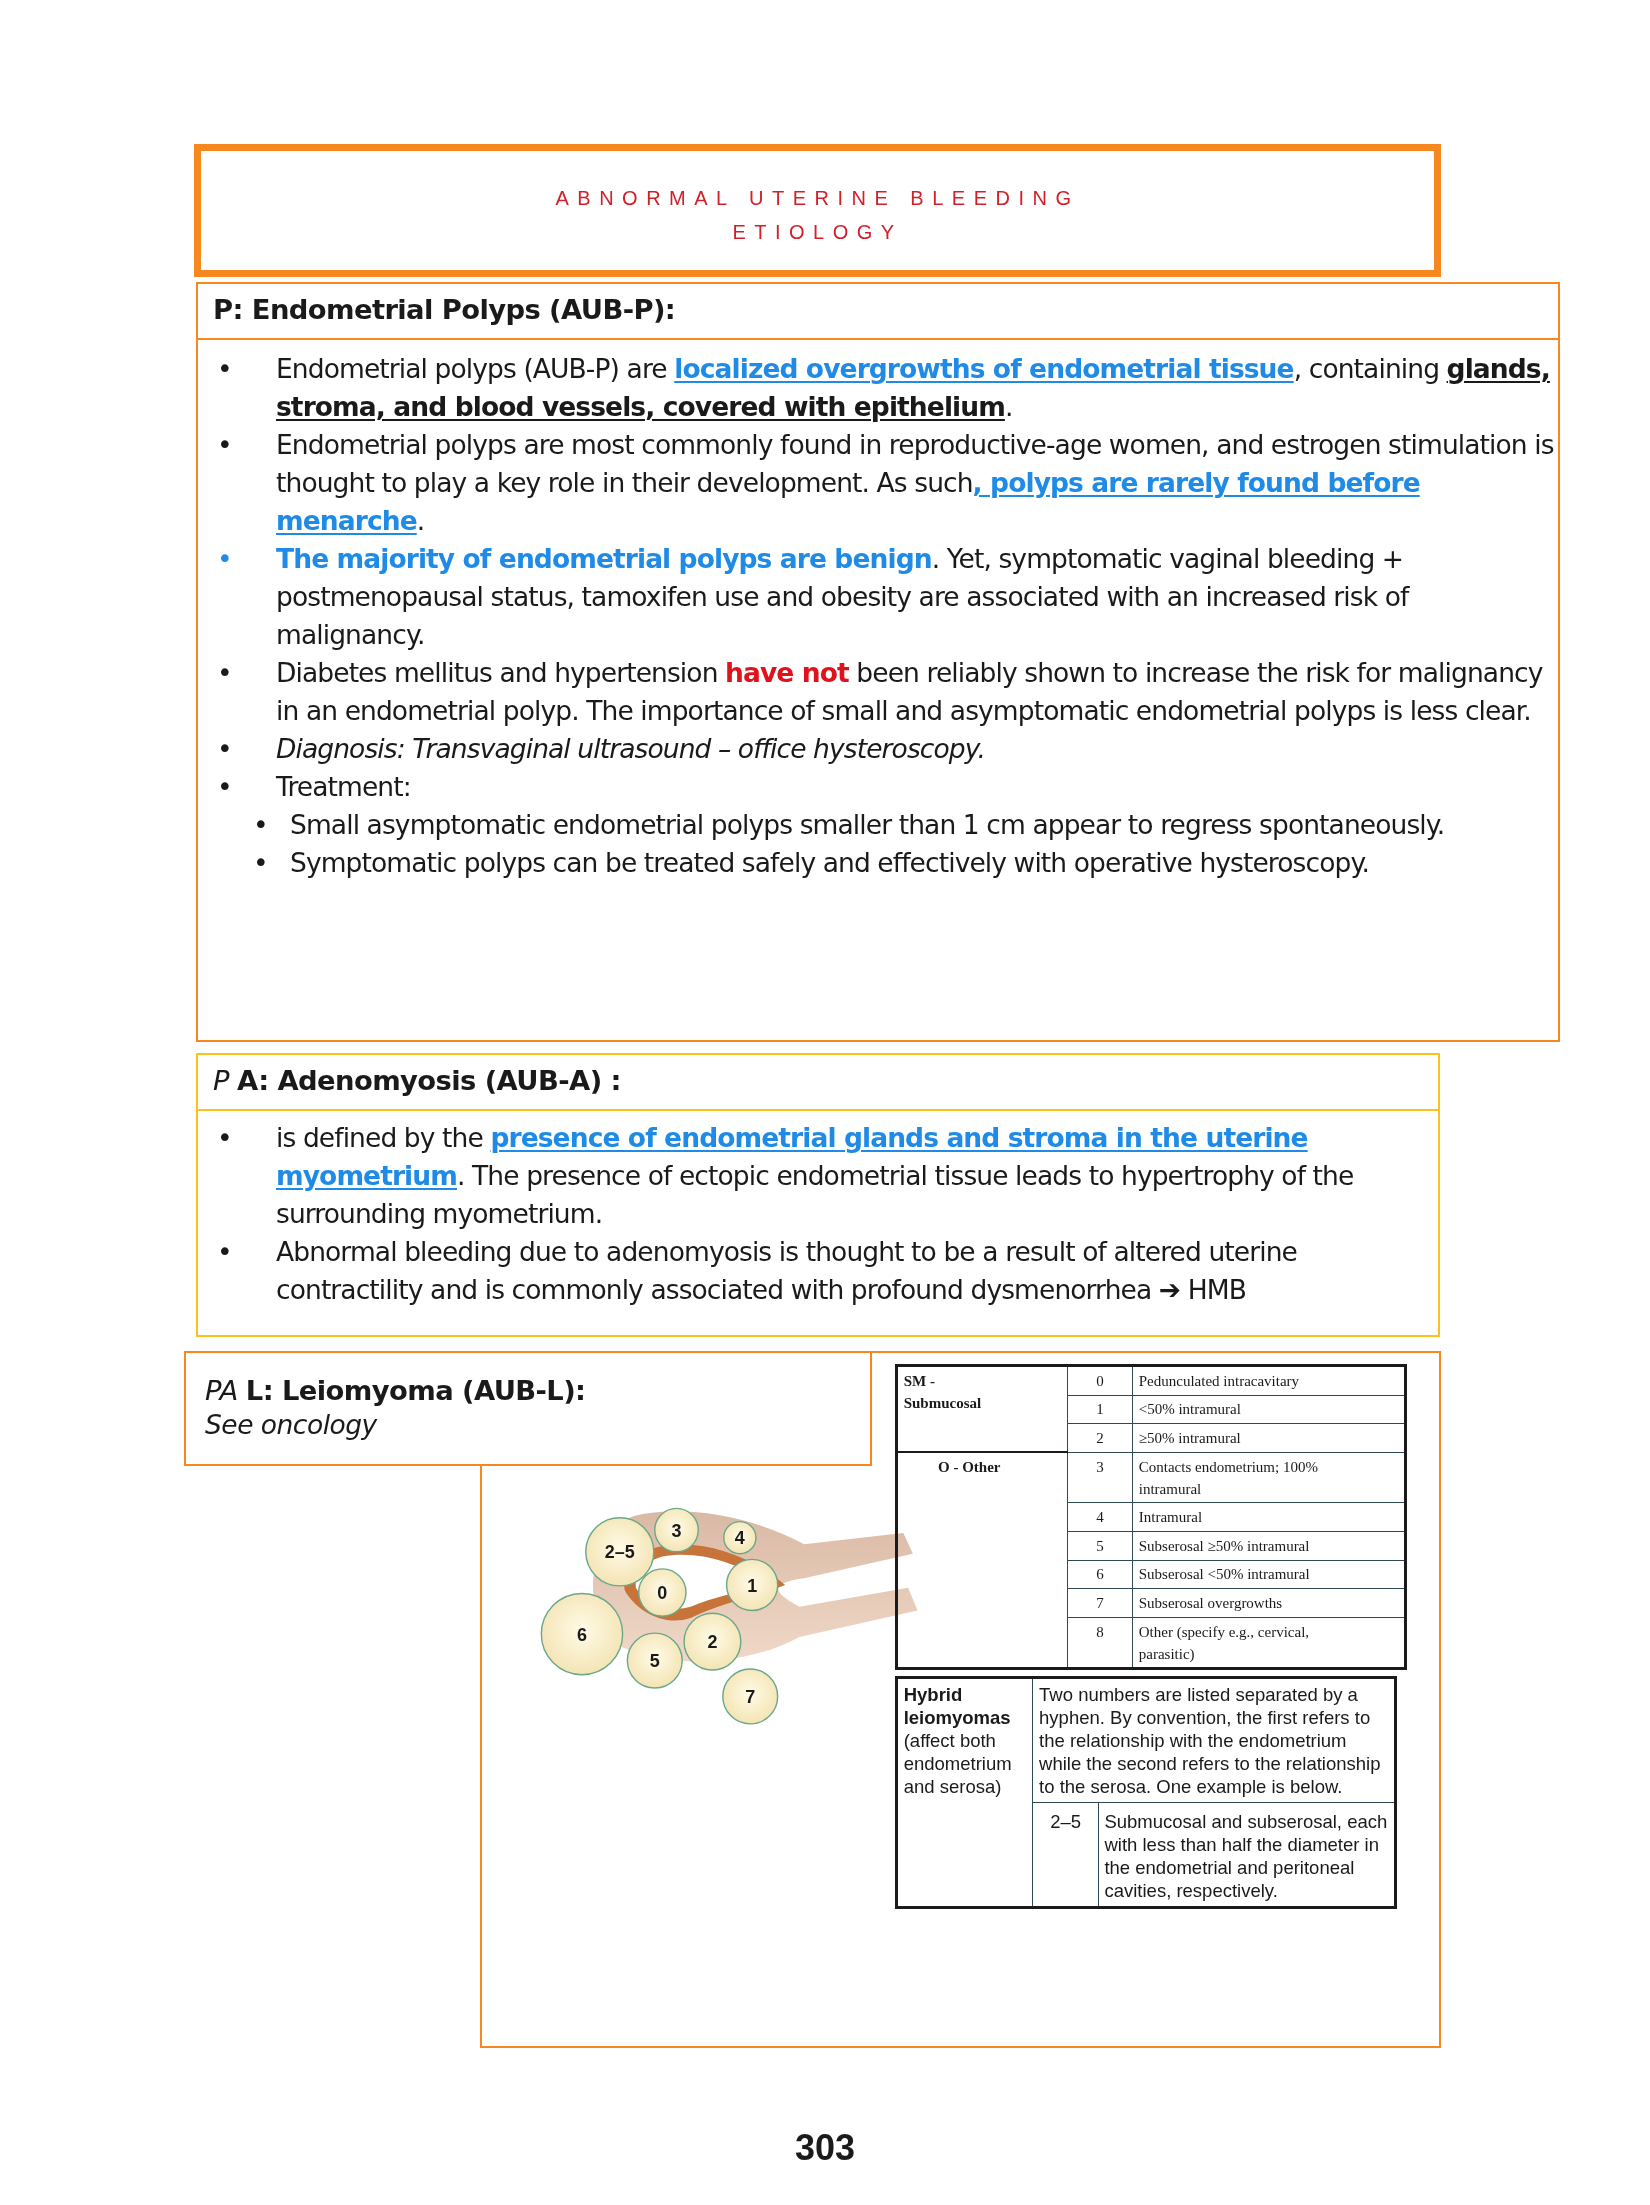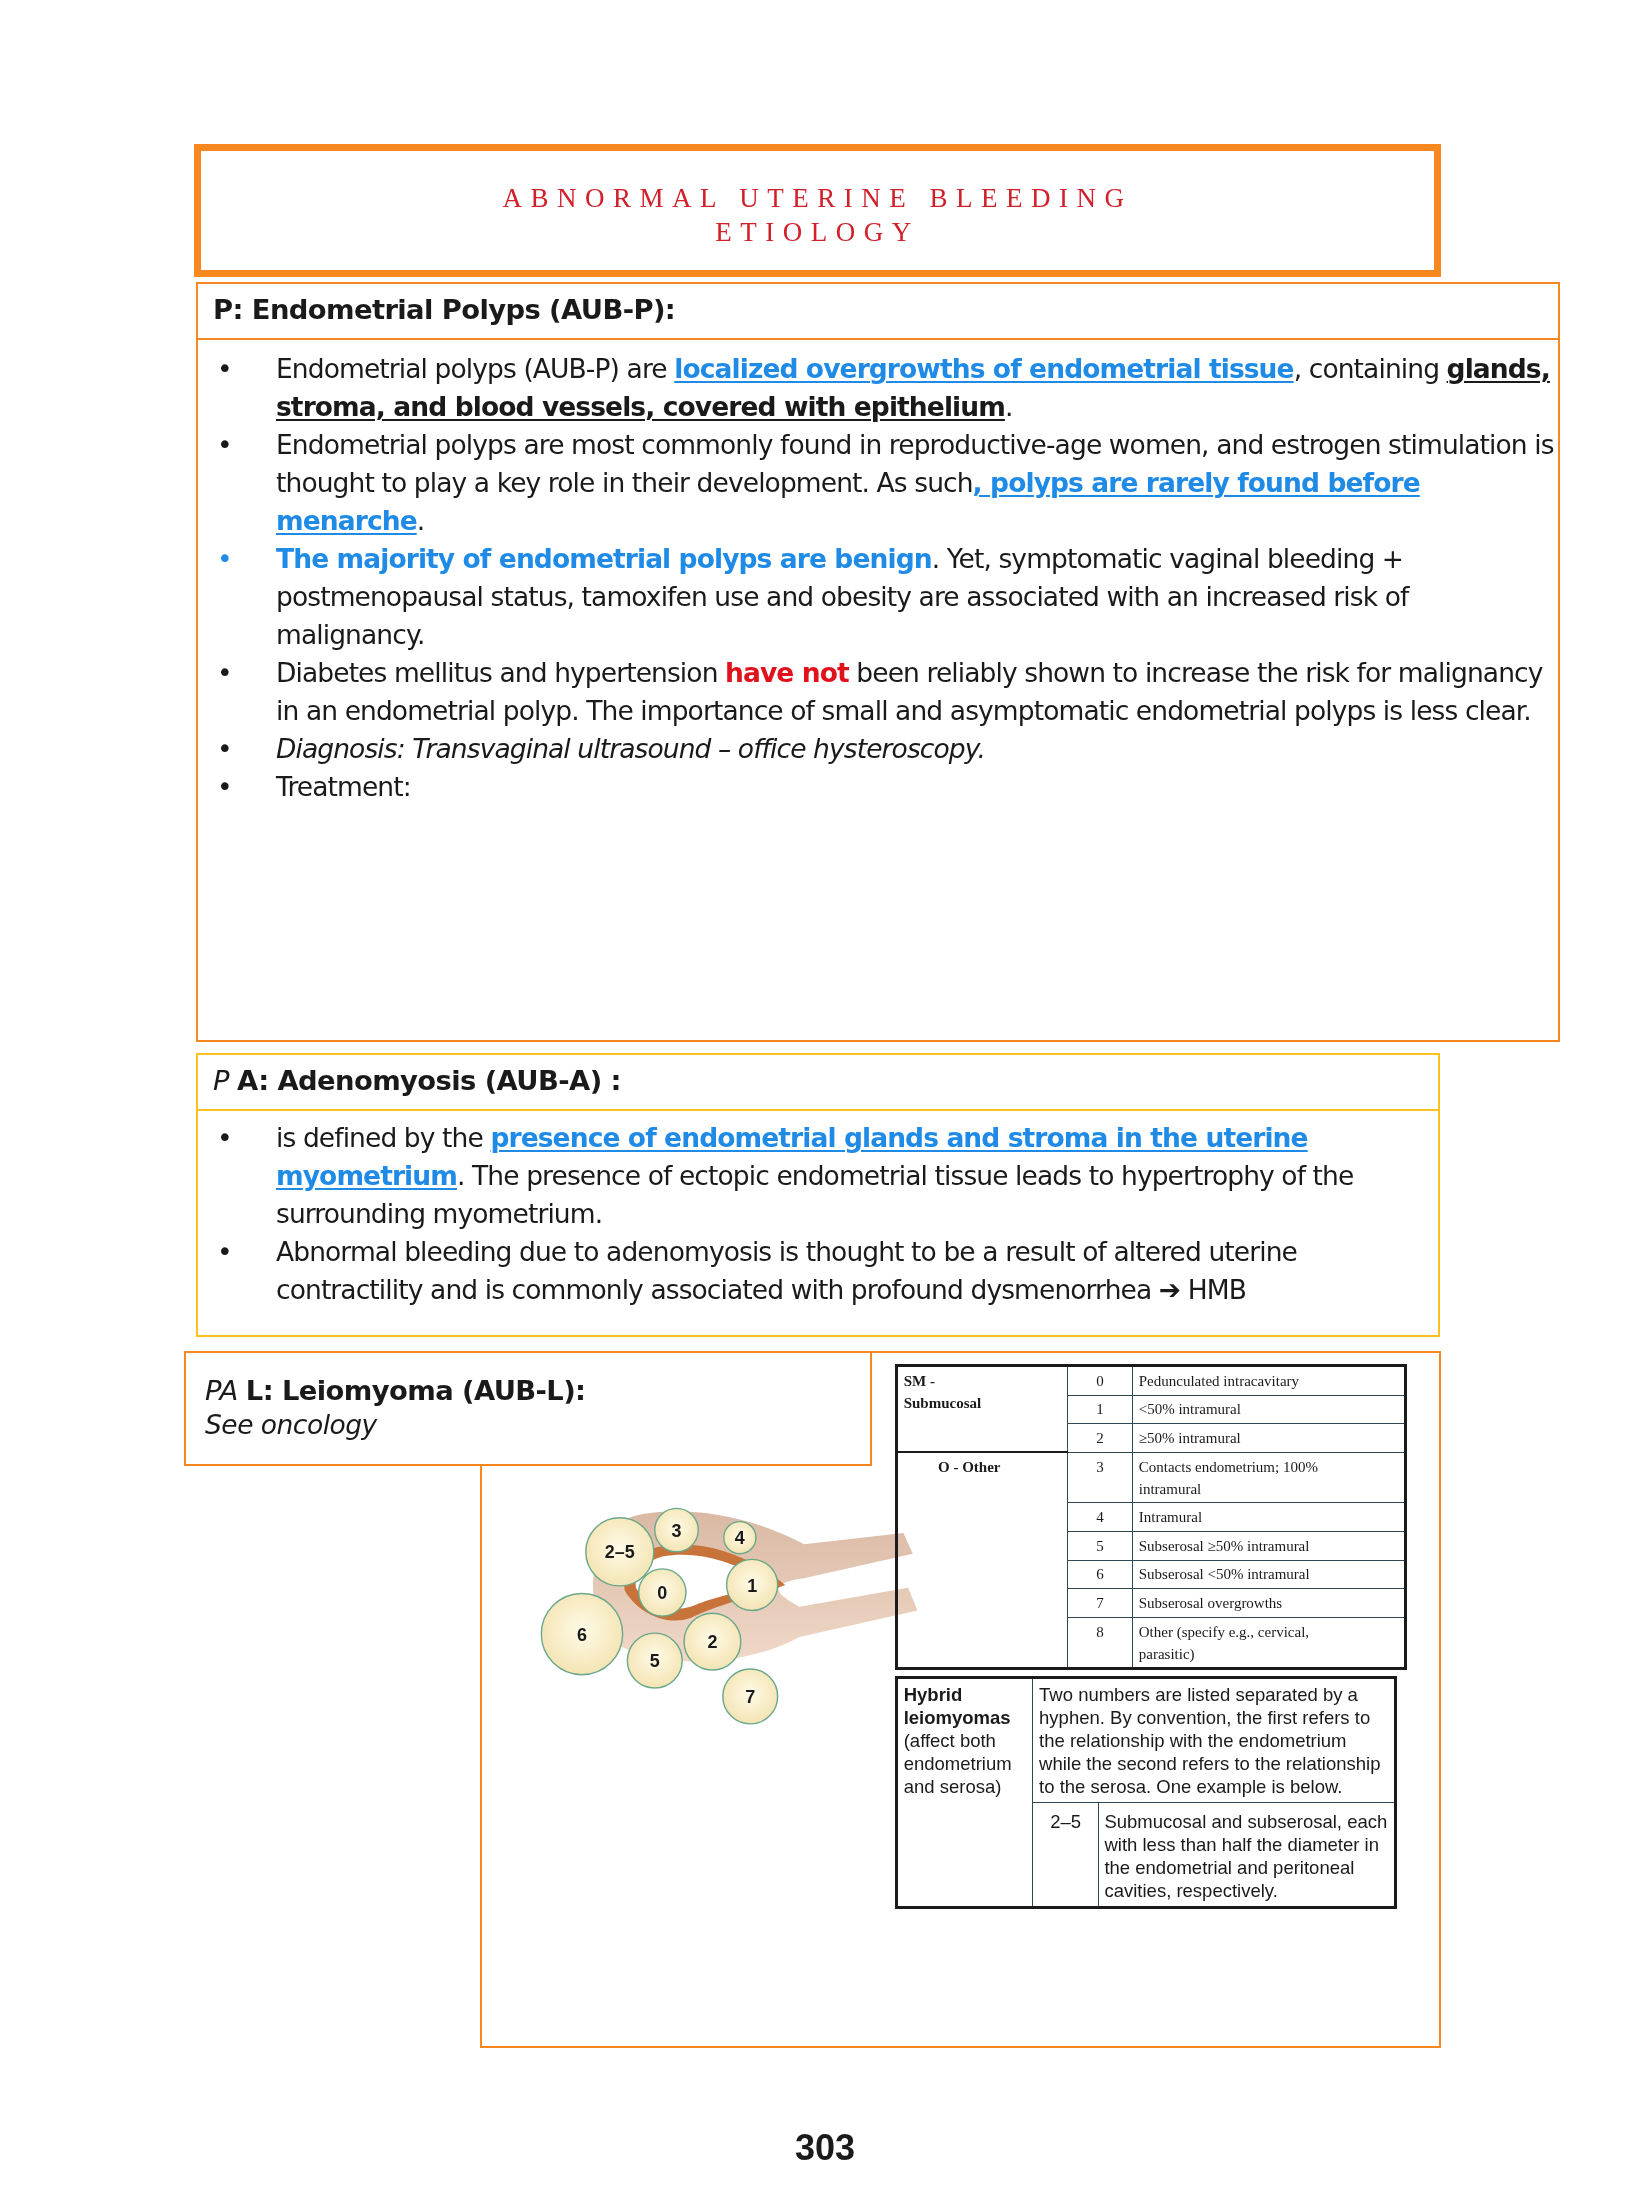--- a/index.html
+++ b/index.html
@@ -1,19 +1,19 @@
 <!DOCTYPE html>
 <html style="font-size:15px"><head>
 <meta charset="utf-8">
 <style>
   html, body { margin:0; padding:0; background:#ffffff; }
   body { width:1650px; height:2206px; position:relative; overflow:hidden; font-family:"Liberation Sans", sans-serif; color:#1a1a1a; }
   .abs { position:absolute; box-sizing:border-box; }
   .title-box { left:194px; top:144px; width:1247px; height:133px; border:7.6px solid #f7881f; text-align:center; }
-  .title-box .t1, .title-box .t2 { color:#d0202a; font-family:Liberation Serif, serif; font-size:27px; letter-spacing:8.5px; line-height:34px; }
+  .title-box .t1, .title-box .t2 { color:#d0202a; font-family:Liberation Sans, sans-serif; font-size:20px; letter-spacing:8.5px; line-height:34px; }
   .title-box .t1 { margin-top:30px; }
 
   .sec { border:2.8px solid #f7881f; }
   .sec .hdr { border-bottom:2.8px solid #f7881f; padding:9.5px 0 0 15px; font-size:27.4px; height:56px; box-sizing:border-box; font-family:"DejaVu Sans", sans-serif; letter-spacing:-0.6px; }
   .sec.yellow { border-color:#fcc11c; }
   .sec.yellow .hdr { border-bottom-color:#fcc11c; }
   .b { font-weight:bold; }
   .i { font-style:italic; font-weight:normal; }
 
   ul.bul { list-style:none; margin:0; padding:0; }
@@ -60,20 +60,24 @@
     </li>
     <li class="blue-bullet">
       <span class="bluebold">The majority of endometrial polyps are benign</span><span>. Yet, symptomatic vaginal bleeding + postmenopausal status, tamoxifen use and obesity are associated with an increased risk of malignancy.</span>
     </li>
     <li>
       <span>Diabetes mellitus and hypertension </span><span class="redbold">have not</span><span> been reliably shown to increase the risk for malignancy in an endometrial polyp. The importance of small and asymptomatic endometrial polyps is less clear.</span>
     </li>
     <li class="ital">Diagnosis: Transvaginal ultrasound – office hysteroscopy.</li>
     <li>
       <span>Treatment:</span>
+      <ul class="bul" style="margin-left:-57px;">
+        <li>Small asymptomatic endometrial polyps smaller than 1 cm appear to regress spontaneously.</li>
+        <li>Symptomatic polyps can be treated safely and effectively with operative hysteroscopy.</li>
+      </ul>
     </li>
   </ul>
 </div>
 
 <div class="abs sec yellow" style="left:196px; top:1053px; width:1244px; height:284px;">
   <div class="hdr"><span class="i">P</span> <span class="b">A: Adenomyosis (AUB-A) :</span></div>
   <ul class="bul" style="margin-top:7.6px;">
     <li>
       <span>is defined by the </span><span class="lnkb">presence of endometrial glands and stroma in the uterine myometrium</span><span>. The presence of ectopic endometrial tissue leads to hypertrophy of the surrounding myometrium.</span>
     </li>

